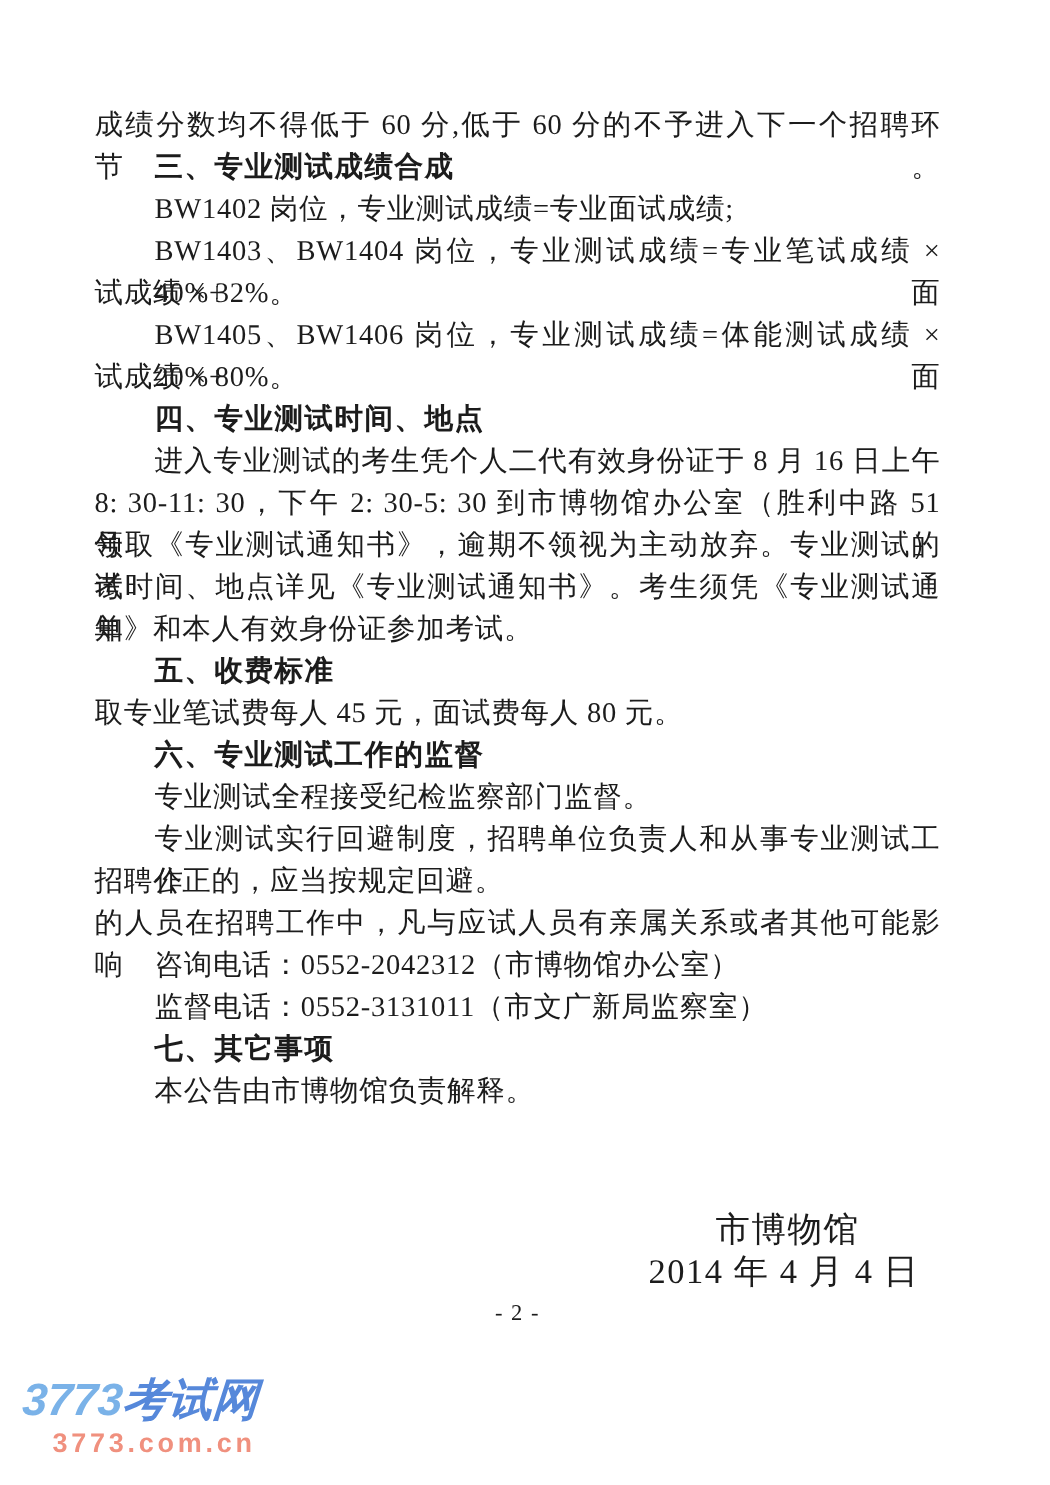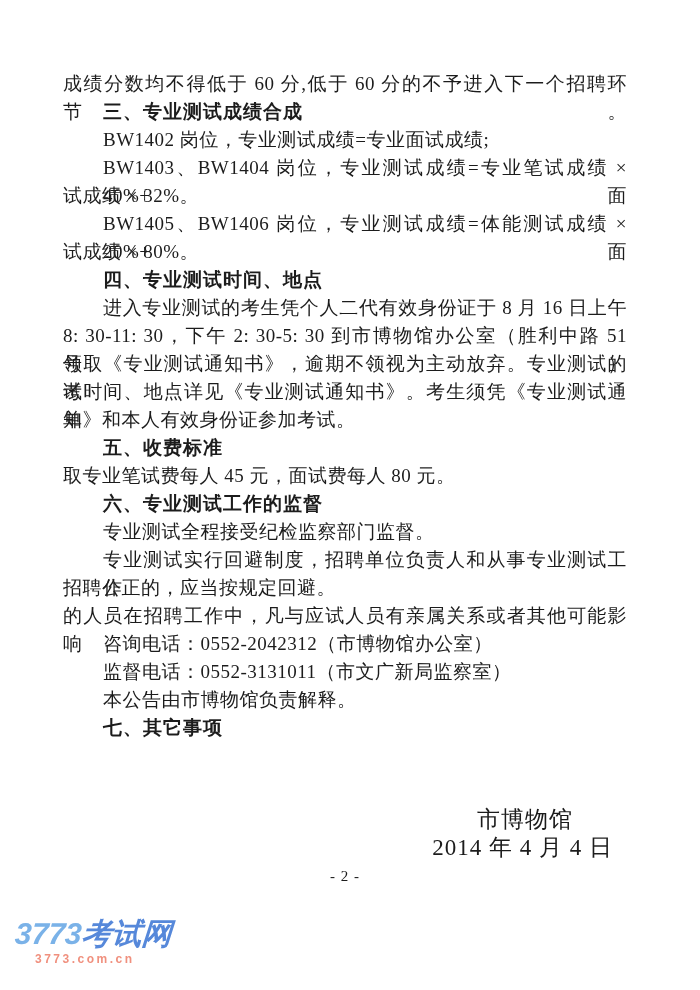--- a/index.html
+++ b/index.html
@@ -71,21 +71,21 @@
     font-style: italic;
     line-height: 32px;
     letter-spacing: 0px;
     transform: skewX(-4deg);
     white-space: nowrap;
   }
   .wm-num  { color: var(--wm-blue-light, #7ab2e8); }
   .wm-name { color: var(--wm-blue-dark, #5688da); }
   .wm-url {
     font-family: "Liberation Sans", "DejaVu Sans", sans-serif;
-    font-size: 12px;
+    font-size: 18px;
     font-weight: 700;
     color: var(--wm-salmon, #f0907e);
     letter-spacing: 2.5px;
     margin-top: 2px;
     padding-left: 20px;
     white-space: nowrap;
   }
 </style>
 </head>
 <body>
@@ -109,22 +109,22 @@
         <div class="line">单》和本人有效身份证参加考试。</div>
         <div class="line heading indent">五、收费标准</div>
         <div class="line">取专业笔试费每人 45 元，面试费每人 80 元。</div>
         <div class="line heading indent">六、专业测试工作的监督</div>
         <div class="line indent">专业测试全程接受纪检监察部门监督。</div>
         <div class="line indent justify">专业测试实行回避制度，招聘单位负责人和从事专业测试工作</div>
         <div class="line">招聘公正的，应当按规定回避。</div>
         <div class="line justify">的人员在招聘工作中，凡与应试人员有亲属关系或者其他可能影响</div>
         <div class="line indent">咨询电话：0552-2042312（市博物馆办公室）</div>
         <div class="line indent">监督电话：0552-3131011（市文广新局监察室）</div>
+        <div class="line heading indent">七、其它事项</div>
         <div class="line indent">本公告由市博物馆负责解释。</div>
-        <div class="line heading indent">七、其它事项</div>
       </div>
 
     <div class="spacer"></div>
 
     <div class="signature">
       <div class="sig-org">市博物馆</div>
       <div class="sig-date">2014 年 4 月 4 日</div>
     </div>
 
     <div class="page-number">- 2 -</div>

